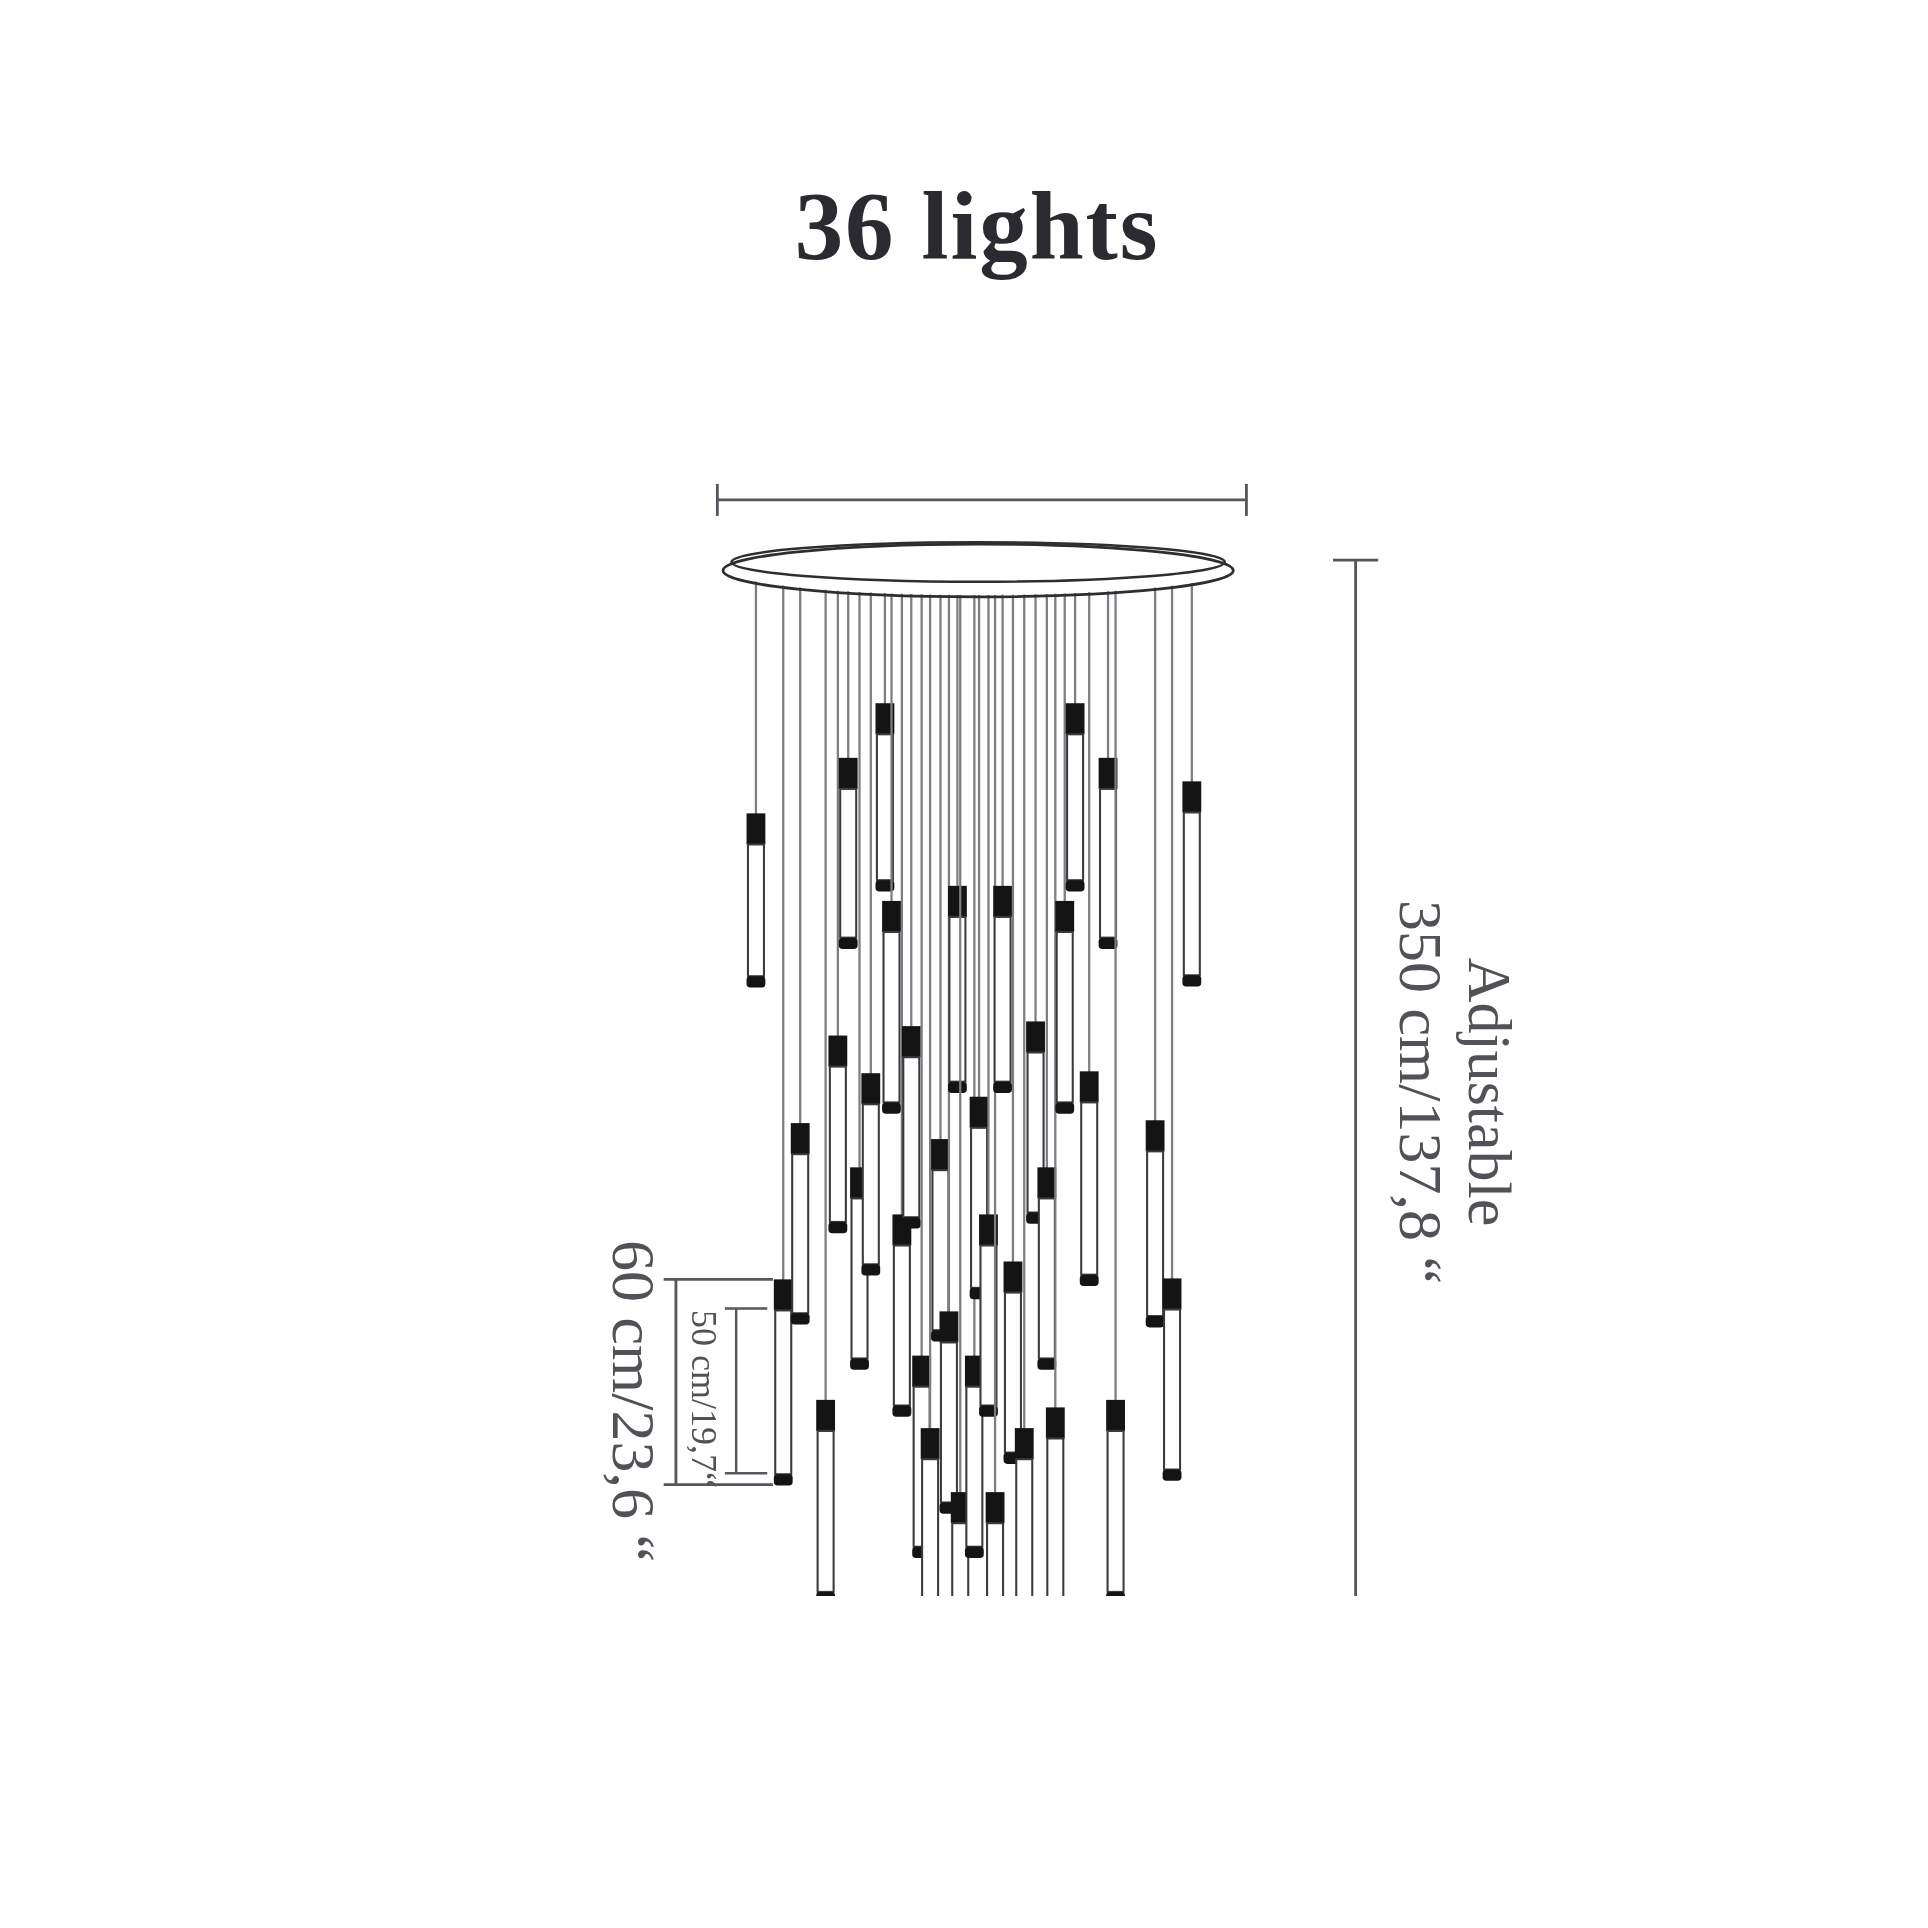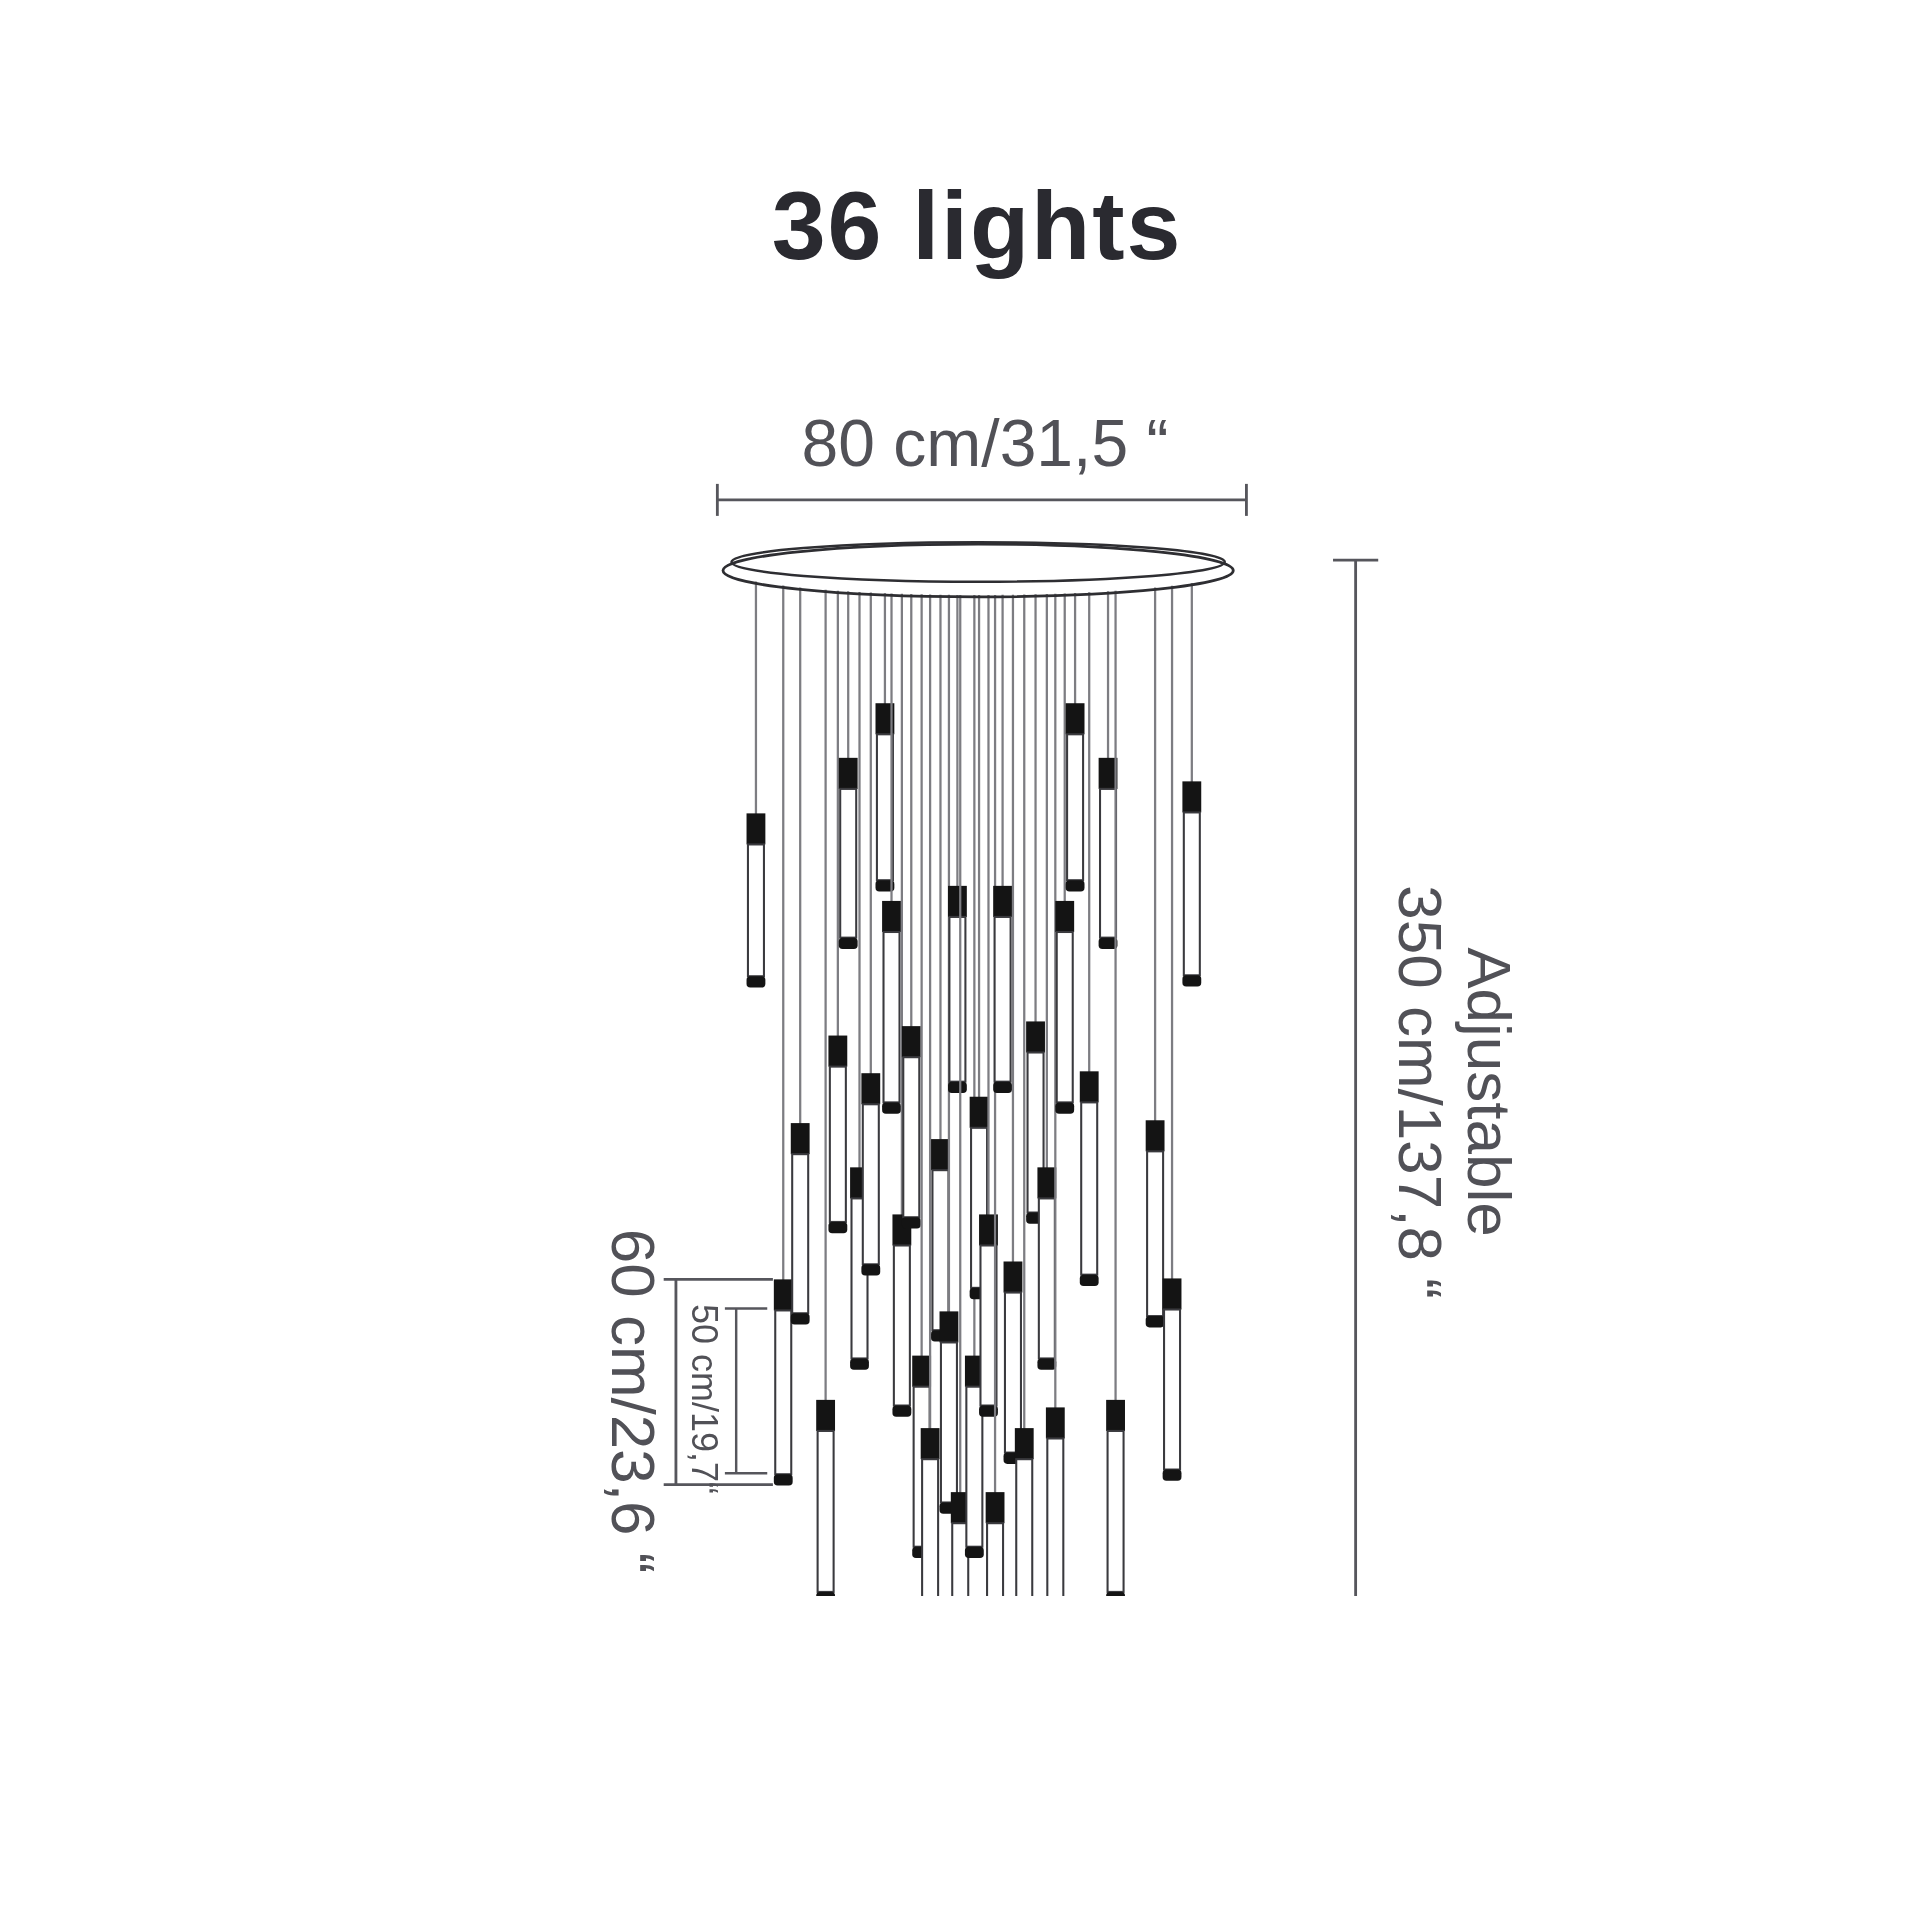--- a/index.html
+++ b/index.html
@@ -1,18 +1,18 @@
 <!DOCTYPE html>
 <html style="font-size:15px"><head>
 <meta charset="utf-8">
 <style>
   html,body{margin:0;padding:0;background:#ffffff;}
   #stage{
     position:relative;width:1928px;height:1596px;background:#ffffff;overflow:hidden;
-    font-family:Liberation Sans, sans-serif;
+    font-family:Liberation Serif, serif;
   }
   #fixture-svg{position:absolute;left:0;top:0;width:1928px;height:1928px;}
   .title{
     position:absolute;left:977px;top:226px;transform:translate(-50%,-50%);
     font-size:97px;font-weight:700;letter-spacing:1.9px;white-space:nowrap;
   }
   .dim-label{position:absolute;white-space:nowrap;}
   .label-top{
     left:985px;top:443px;transform:translate(-50%,-50%);
     font-size:66px;
@@ -263,21 +263,20 @@
       <line x1="718" y1="1359" x2="718" y2="1577" stroke="#56565c" stroke-width="3"></line>
       <line x1="705" y1="1359" x2="821" y2="1359" stroke="#56565c" stroke-width="3"></line>
       <line x1="705" y1="1577" x2="821" y2="1577" stroke="#56565c" stroke-width="3"></line>
       <line x1="782" y1="1390" x2="782" y2="1565" stroke="#56565c" stroke-width="2.6"></line>
       <line x1="770" y1="1390" x2="815" y2="1390" stroke="#56565c" stroke-width="2.6"></line>
       <line x1="770" y1="1565" x2="815" y2="1565" stroke="#56565c" stroke-width="2.6"></line>
     </svg>
 
   <div class="title" style="color: rgb(42, 42, 48);">36 lights</div>
 
-  <div class="dim-label label-top" style="color: rgb(81, 81, 87);">80 cm/31,5 “</div>
 
   <div class="dim-label label-right" style="color: rgb(81, 81, 87);">
     <div>Adjustable</div>
     <div>350 cm/137,8 “</div>
   </div>
 
   <div class="dim-label label-60" style="color: rgb(81, 81, 87);">60 cm/23,6 “</div>
 
   <div class="dim-label label-50" style="color: rgb(81, 81, 87);">50 cm/19,7“</div>
 

